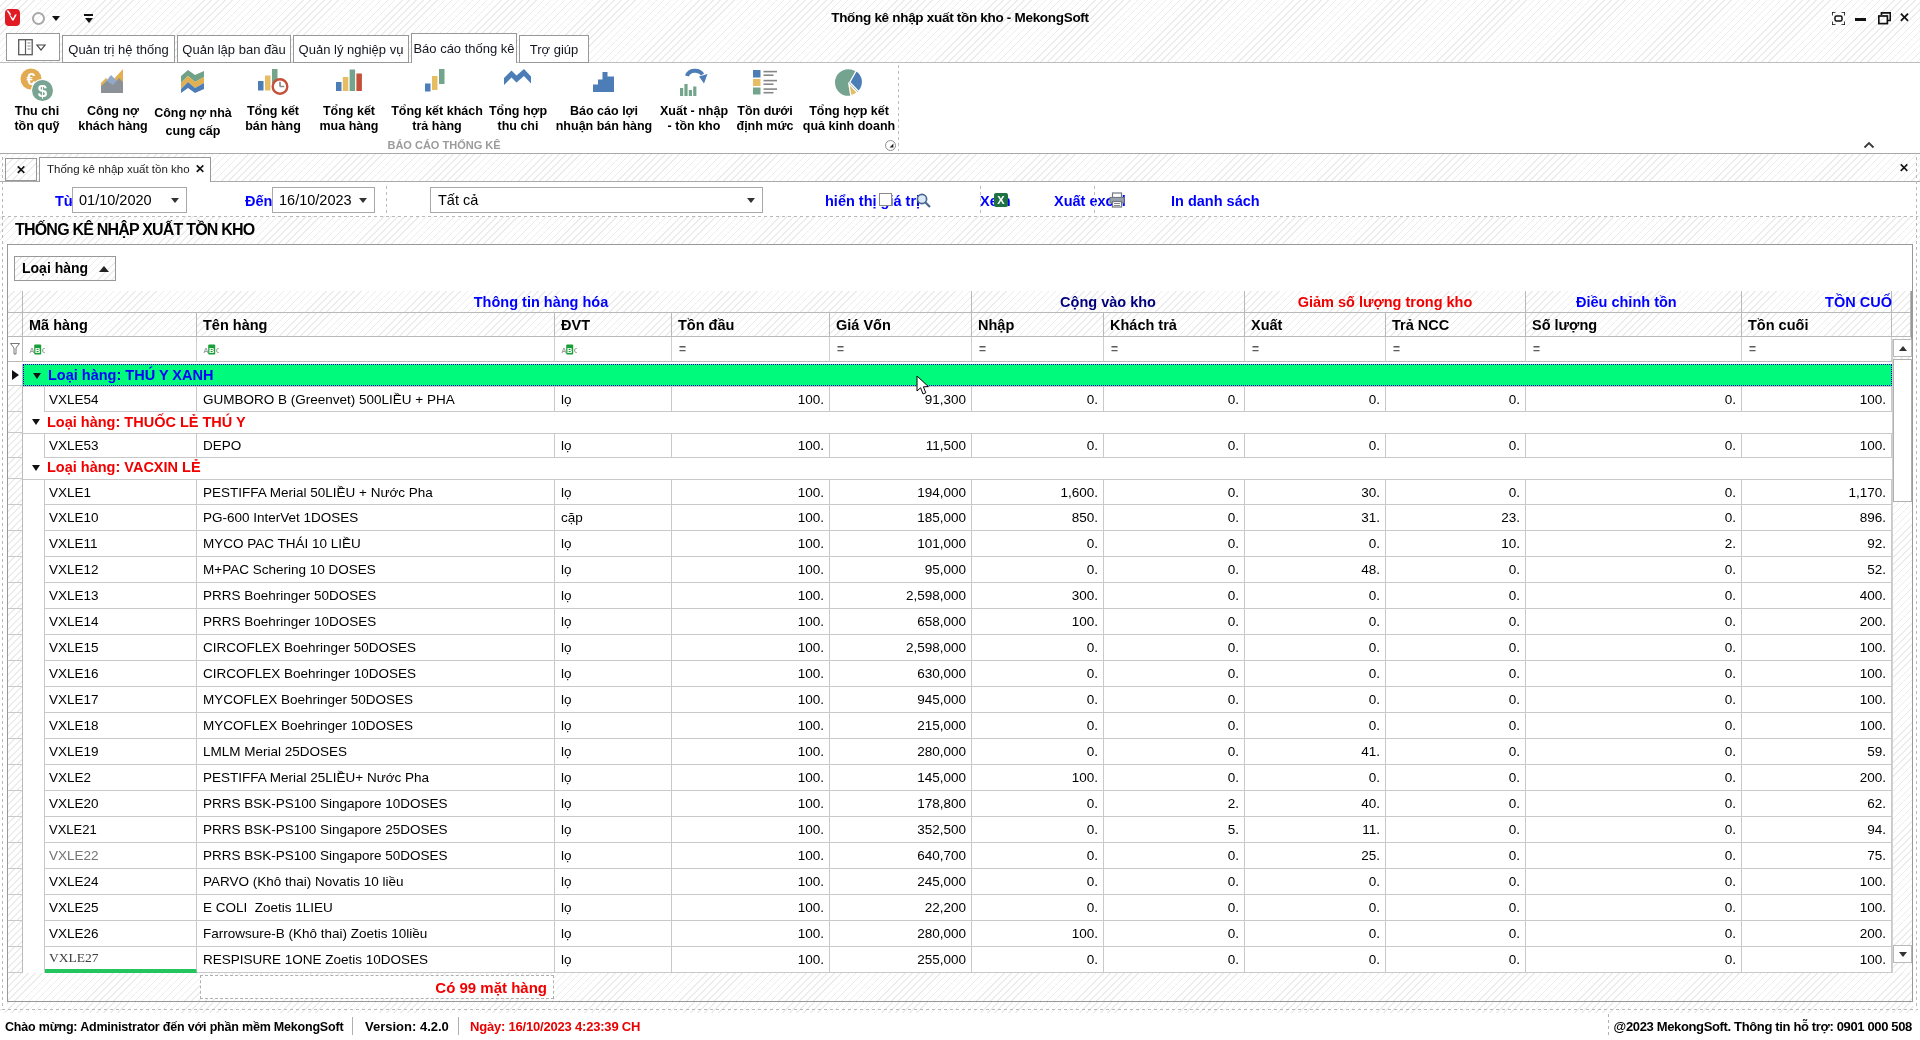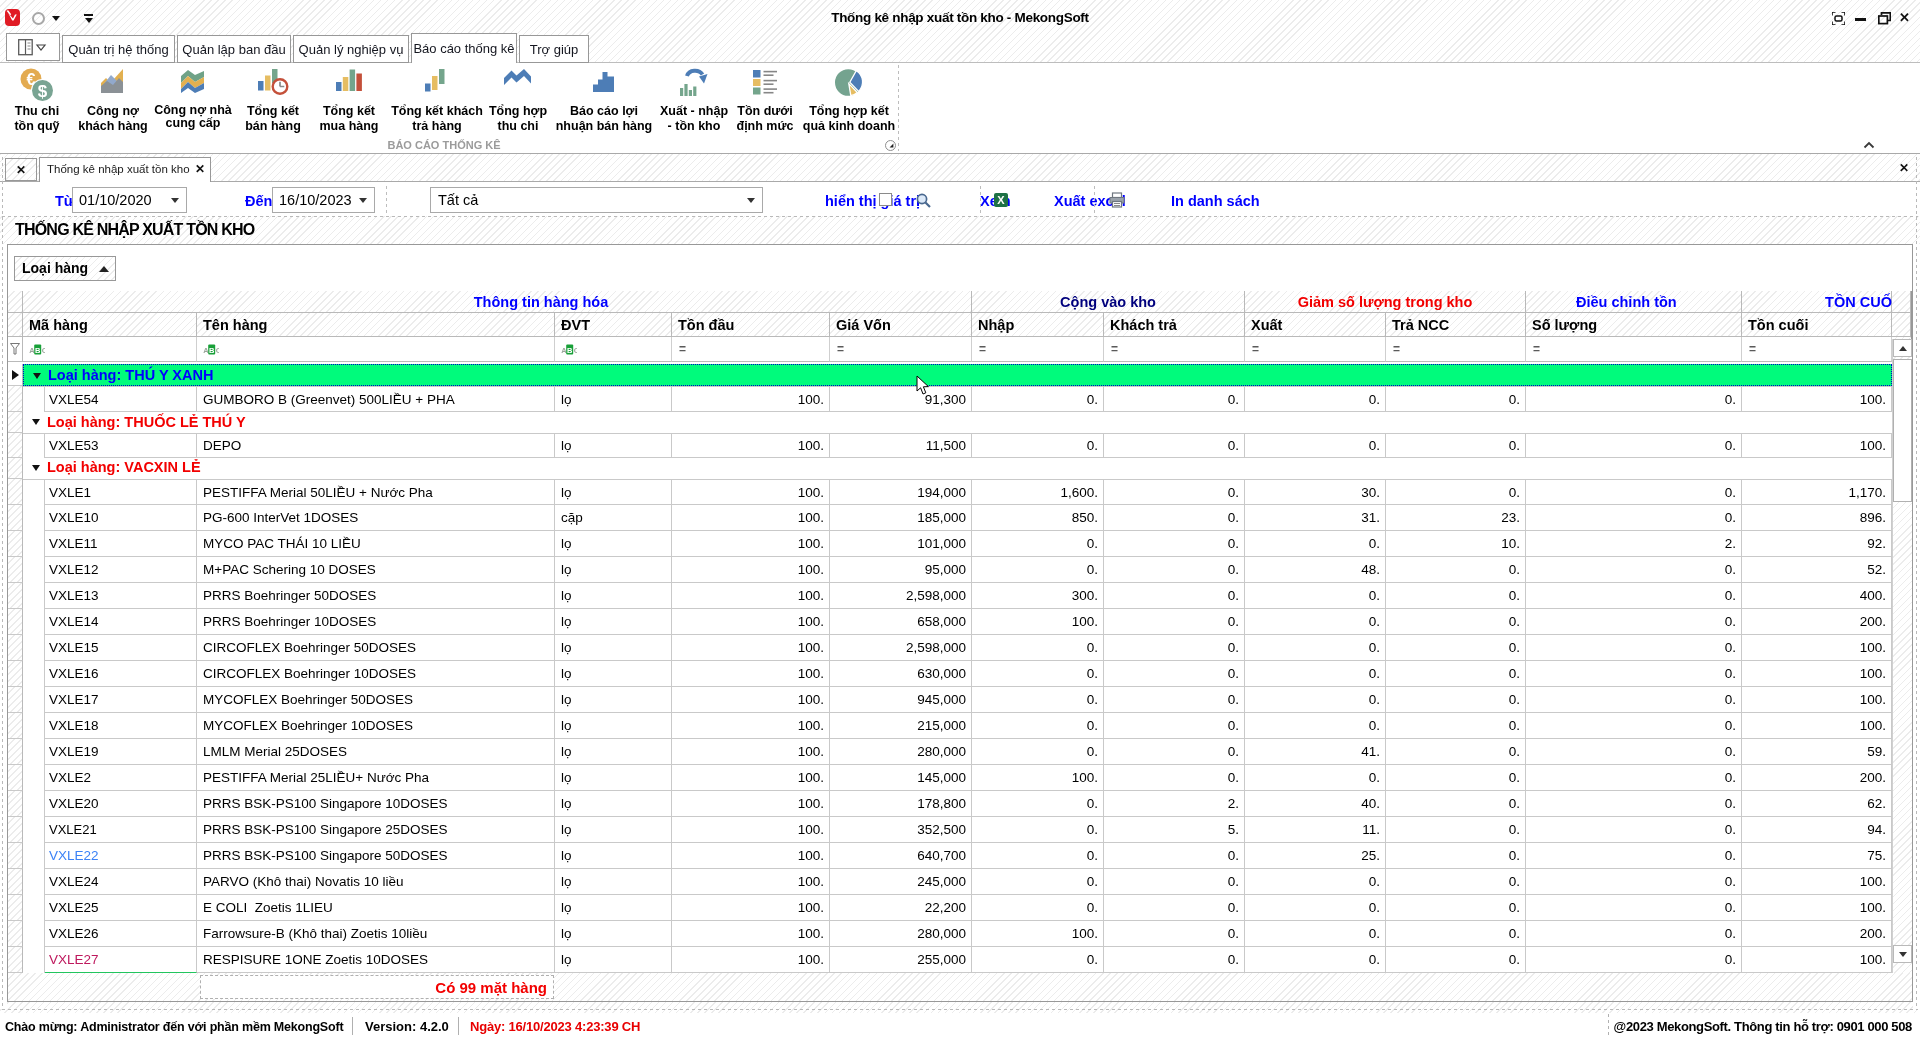--- a/index.html
+++ b/index.html
@@ -76,21 +76,21 @@
  <polygon points="13,12 23,1 23,20 13,20" fill="#e2b050"></polygon>
  <polygon points="3,17 11,7 18,14 18,21 3,21" fill="#92a9cc"></polygon>
  <polygon points="1,18 7,13 13,17 19,10 23,14 23,25 1,25" fill="#8b9196"></polygon>
     </svg></div>
 <div class="abs b" style="left:33px;top:104px;width:160px;text-align:center;font-size:12.5px;line-height:14.5px;color:#000;white-space:nowrap;">Công nợ<br>khách hàng</div>
 <div class="abs" style="left:193px;top:68px;transform:translateX(-50%);"><svg width="26" height="26" viewBox="0 0 26 26">
  <polygon points="1,8 8,2 15,7 24,3 24,9 15,14 8,8 1,15" fill="#6fa287"></polygon>
  <polygon points="1,15 8,8 15,14 24,9 24,15 15,20 8,14 1,21" fill="#e2b050"></polygon>
  <polygon points="1,21 8,14 15,20 24,15 24,21 15,25 8,20 1,25" fill="#4d7db6"></polygon>
     </svg></div>
-<div class="abs b" style="left:113px;top:104px;width:160px;text-align:center;font-size:12.5px;line-height:13px;color:#000;white-space:nowrap;">Công nợ nhà<br>cung cấp</div>
+<div class="abs b" style="left:113px;top:104px;width:160px;text-align:center;font-size:12.5px;line-height:18px;color:#000;white-space:nowrap;">Công nợ nhà<br>cung cấp</div>
 <div class="abs" style="left:273px;top:68px;transform:translateX(-50%);"><svg width="32" height="28" viewBox="0 0 32 28">
  <rect x="1" y="13" width="5.5" height="9.5" fill="#4d7db6"></rect>
  <rect x="8" y="7.5" width="5.5" height="15" fill="#e6bd62"></rect>
  <rect x="15" y="1" width="5.5" height="14" fill="#74a58c"></rect>
  <circle cx="23" cy="18.5" r="7.3" fill="#fff" stroke="#c4503a" stroke-width="2.4"></circle>
  <path d="M23,18.5 V13.8 M23,18.5 H27.3" fill="none" stroke="#8a8a8a" stroke-width="1.7"></path>
     </svg></div>
 <div class="abs b" style="left:193px;top:104px;width:160px;text-align:center;font-size:12.5px;line-height:14.5px;color:#000;white-space:nowrap;">Tổng kết<br>bán hàng</div>
 <div class="abs" style="left:349px;top:68px;transform:translateX(-50%);"><svg width="28" height="28" viewBox="0 0 28 28">
  <rect x="1" y="14" width="5.5" height="9" fill="#4d7db6"></rect>
@@ -541,21 +541,21 @@
 <div class="abs white rght" style="left:672px;top:817px;width:158px;height:26px;border-right:1px solid #c9c9c9;border-bottom:1px solid #c9c9c9;box-sizing:border-box;font-size:13.5px;color:#000;padding-right:5px;">100.</div>
 <div class="abs white rght" style="left:830px;top:817px;width:142px;height:26px;border-right:1px solid #c9c9c9;border-bottom:1px solid #c9c9c9;box-sizing:border-box;font-size:13.5px;color:#000;padding-right:5px;">352,500</div>
 <div class="abs white rght" style="left:972px;top:817px;width:132px;height:26px;border-right:1px solid #c9c9c9;border-bottom:1px solid #c9c9c9;box-sizing:border-box;font-size:13.5px;color:#000;padding-right:5px;">0.</div>
 <div class="abs white rght" style="left:1104px;top:817px;width:141px;height:26px;border-right:1px solid #c9c9c9;border-bottom:1px solid #c9c9c9;box-sizing:border-box;font-size:13.5px;color:#000;padding-right:5px;">5.</div>
 <div class="abs white rght" style="left:1245px;top:817px;width:141px;height:26px;border-right:1px solid #c9c9c9;border-bottom:1px solid #c9c9c9;box-sizing:border-box;font-size:13.5px;color:#000;padding-right:5px;">11.</div>
 <div class="abs white rght" style="left:1386px;top:817px;width:140px;height:26px;border-right:1px solid #c9c9c9;border-bottom:1px solid #c9c9c9;box-sizing:border-box;font-size:13.5px;color:#000;padding-right:5px;">0.</div>
 <div class="abs white rght" style="left:1526px;top:817px;width:216px;height:26px;border-right:1px solid #c9c9c9;border-bottom:1px solid #c9c9c9;box-sizing:border-box;font-size:13.5px;color:#000;padding-right:5px;">0.</div>
 <div class="abs white rght" style="left:1742px;top:817px;width:150px;height:26px;border-right:1px solid #c9c9c9;border-bottom:1px solid #c9c9c9;box-sizing:border-box;font-size:13.5px;color:#000;padding-right:5px;">94.</div>
 <div class="abs hatch" style="left:8px;top:843px;width:15px;height:26px;border-right:1px solid #b9b9b9;border-bottom:1px solid #c9c9c9;box-sizing:border-box;"></div>
 <div class="abs white" style="left:23px;top:843px;width:22px;height:26px;border-right:1px solid #c9c9c9;box-sizing:border-box;"></div>
-<div class="abs white vctr" style="left:45px;top:843px;width:152px;height:26px;border-right:1px solid #c9c9c9;border-bottom:1px solid #c9c9c9;box-sizing:border-box;font-size:13.5px;color:#3b82f6;padding-left:4px;">VXLE22</div>
+<div class="abs white vctr" style="left:45px;top:843px;width:152px;height:26px;border-right:1px solid #c9c9c9;border-bottom:1px solid #c9c9c9;box-sizing:border-box;font-size:13.5px;color:#737373;padding-left:4px;">VXLE22</div>
 <div class="abs white vctr" style="left:197px;top:843px;width:358px;height:26px;border-right:1px solid #c9c9c9;border-bottom:1px solid #c9c9c9;box-sizing:border-box;font-size:13.5px;color:#000;padding-left:6px;white-space:nowrap;">PRRS BSK-PS100 Singapore 50DOSES</div>
 <div class="abs white vctr" style="left:555px;top:843px;width:117px;height:26px;border-right:1px solid #c9c9c9;border-bottom:1px solid #c9c9c9;box-sizing:border-box;font-size:13.5px;color:#000;padding-left:6px;">lọ</div>
 <div class="abs white rght" style="left:672px;top:843px;width:158px;height:26px;border-right:1px solid #c9c9c9;border-bottom:1px solid #c9c9c9;box-sizing:border-box;font-size:13.5px;color:#000;padding-right:5px;">100.</div>
 <div class="abs white rght" style="left:830px;top:843px;width:142px;height:26px;border-right:1px solid #c9c9c9;border-bottom:1px solid #c9c9c9;box-sizing:border-box;font-size:13.5px;color:#000;padding-right:5px;">640,700</div>
 <div class="abs white rght" style="left:972px;top:843px;width:132px;height:26px;border-right:1px solid #c9c9c9;border-bottom:1px solid #c9c9c9;box-sizing:border-box;font-size:13.5px;color:#000;padding-right:5px;">0.</div>
 <div class="abs white rght" style="left:1104px;top:843px;width:141px;height:26px;border-right:1px solid #c9c9c9;border-bottom:1px solid #c9c9c9;box-sizing:border-box;font-size:13.5px;color:#000;padding-right:5px;">0.</div>
 <div class="abs white rght" style="left:1245px;top:843px;width:141px;height:26px;border-right:1px solid #c9c9c9;border-bottom:1px solid #c9c9c9;box-sizing:border-box;font-size:13.5px;color:#000;padding-right:5px;">25.</div>
 <div class="abs white rght" style="left:1386px;top:843px;width:140px;height:26px;border-right:1px solid #c9c9c9;border-bottom:1px solid #c9c9c9;box-sizing:border-box;font-size:13.5px;color:#000;padding-right:5px;">0.</div>
 <div class="abs white rght" style="left:1526px;top:843px;width:216px;height:26px;border-right:1px solid #c9c9c9;border-bottom:1px solid #c9c9c9;box-sizing:border-box;font-size:13.5px;color:#000;padding-right:5px;">0.</div>
 <div class="abs white rght" style="left:1742px;top:843px;width:150px;height:26px;border-right:1px solid #c9c9c9;border-bottom:1px solid #c9c9c9;box-sizing:border-box;font-size:13.5px;color:#000;padding-right:5px;">75.</div>
@@ -593,21 +593,21 @@
 <div class="abs white rght" style="left:672px;top:921px;width:158px;height:26px;border-right:1px solid #c9c9c9;border-bottom:1px solid #c9c9c9;box-sizing:border-box;font-size:13.5px;color:#000;padding-right:5px;">100.</div>
 <div class="abs white rght" style="left:830px;top:921px;width:142px;height:26px;border-right:1px solid #c9c9c9;border-bottom:1px solid #c9c9c9;box-sizing:border-box;font-size:13.5px;color:#000;padding-right:5px;">280,000</div>
 <div class="abs white rght" style="left:972px;top:921px;width:132px;height:26px;border-right:1px solid #c9c9c9;border-bottom:1px solid #c9c9c9;box-sizing:border-box;font-size:13.5px;color:#000;padding-right:5px;">100.</div>
 <div class="abs white rght" style="left:1104px;top:921px;width:141px;height:26px;border-right:1px solid #c9c9c9;border-bottom:1px solid #c9c9c9;box-sizing:border-box;font-size:13.5px;color:#000;padding-right:5px;">0.</div>
 <div class="abs white rght" style="left:1245px;top:921px;width:141px;height:26px;border-right:1px solid #c9c9c9;border-bottom:1px solid #c9c9c9;box-sizing:border-box;font-size:13.5px;color:#000;padding-right:5px;">0.</div>
 <div class="abs white rght" style="left:1386px;top:921px;width:140px;height:26px;border-right:1px solid #c9c9c9;border-bottom:1px solid #c9c9c9;box-sizing:border-box;font-size:13.5px;color:#000;padding-right:5px;">0.</div>
 <div class="abs white rght" style="left:1526px;top:921px;width:216px;height:26px;border-right:1px solid #c9c9c9;border-bottom:1px solid #c9c9c9;box-sizing:border-box;font-size:13.5px;color:#000;padding-right:5px;">0.</div>
 <div class="abs white rght" style="left:1742px;top:921px;width:150px;height:26px;border-right:1px solid #c9c9c9;border-bottom:1px solid #c9c9c9;box-sizing:border-box;font-size:13.5px;color:#000;padding-right:5px;">200.</div>
 <div class="abs hatch" style="left:8px;top:947px;width:15px;height:26px;border-right:1px solid #b9b9b9;border-bottom:1px solid #c9c9c9;box-sizing:border-box;"></div>
 <div class="abs white" style="left:23px;top:947px;width:22px;height:26px;border-right:1px solid #c9c9c9;box-sizing:border-box;"></div>
-<div class="abs white vctr" style="left:45px;top:947px;width:152px;height:26px;border-right:1px solid #c9c9c9;border-bottom:1px solid #22c55e;box-sizing:border-box;font-size:13.5px;color:#be185d;padding-left:4px;">VXLE27</div>
+<div class="abs white vctr" style="left:45px;top:947px;width:152px;height:26px;border-right:1px solid #c9c9c9;border-bottom:4px solid #22c55e;box-sizing:border-box;font-size:13.5px;color:#404040;padding-left:4px;font-family:Liberation Serif, serif;">VXLE27</div>
 <div class="abs white vctr" style="left:197px;top:947px;width:358px;height:26px;border-right:1px solid #c9c9c9;border-bottom:1px solid #c9c9c9;box-sizing:border-box;font-size:13.5px;color:#000;padding-left:6px;white-space:nowrap;">RESPISURE 1ONE Zoetis 10DOSES</div>
 <div class="abs white vctr" style="left:555px;top:947px;width:117px;height:26px;border-right:1px solid #c9c9c9;border-bottom:1px solid #c9c9c9;box-sizing:border-box;font-size:13.5px;color:#000;padding-left:6px;">lọ</div>
 <div class="abs white rght" style="left:672px;top:947px;width:158px;height:26px;border-right:1px solid #c9c9c9;border-bottom:1px solid #c9c9c9;box-sizing:border-box;font-size:13.5px;color:#000;padding-right:5px;">100.</div>
 <div class="abs white rght" style="left:830px;top:947px;width:142px;height:26px;border-right:1px solid #c9c9c9;border-bottom:1px solid #c9c9c9;box-sizing:border-box;font-size:13.5px;color:#000;padding-right:5px;">255,000</div>
 <div class="abs white rght" style="left:972px;top:947px;width:132px;height:26px;border-right:1px solid #c9c9c9;border-bottom:1px solid #c9c9c9;box-sizing:border-box;font-size:13.5px;color:#000;padding-right:5px;">0.</div>
 <div class="abs white rght" style="left:1104px;top:947px;width:141px;height:26px;border-right:1px solid #c9c9c9;border-bottom:1px solid #c9c9c9;box-sizing:border-box;font-size:13.5px;color:#000;padding-right:5px;">0.</div>
 <div class="abs white rght" style="left:1245px;top:947px;width:141px;height:26px;border-right:1px solid #c9c9c9;border-bottom:1px solid #c9c9c9;box-sizing:border-box;font-size:13.5px;color:#000;padding-right:5px;">0.</div>
 <div class="abs white rght" style="left:1386px;top:947px;width:140px;height:26px;border-right:1px solid #c9c9c9;border-bottom:1px solid #c9c9c9;box-sizing:border-box;font-size:13.5px;color:#000;padding-right:5px;">0.</div>
 <div class="abs white rght" style="left:1526px;top:947px;width:216px;height:26px;border-right:1px solid #c9c9c9;border-bottom:1px solid #c9c9c9;box-sizing:border-box;font-size:13.5px;color:#000;padding-right:5px;">0.</div>
 <div class="abs white rght" style="left:1742px;top:947px;width:150px;height:26px;border-right:1px solid #c9c9c9;border-bottom:1px solid #c9c9c9;box-sizing:border-box;font-size:13.5px;color:#000;padding-right:5px;">100.</div>

